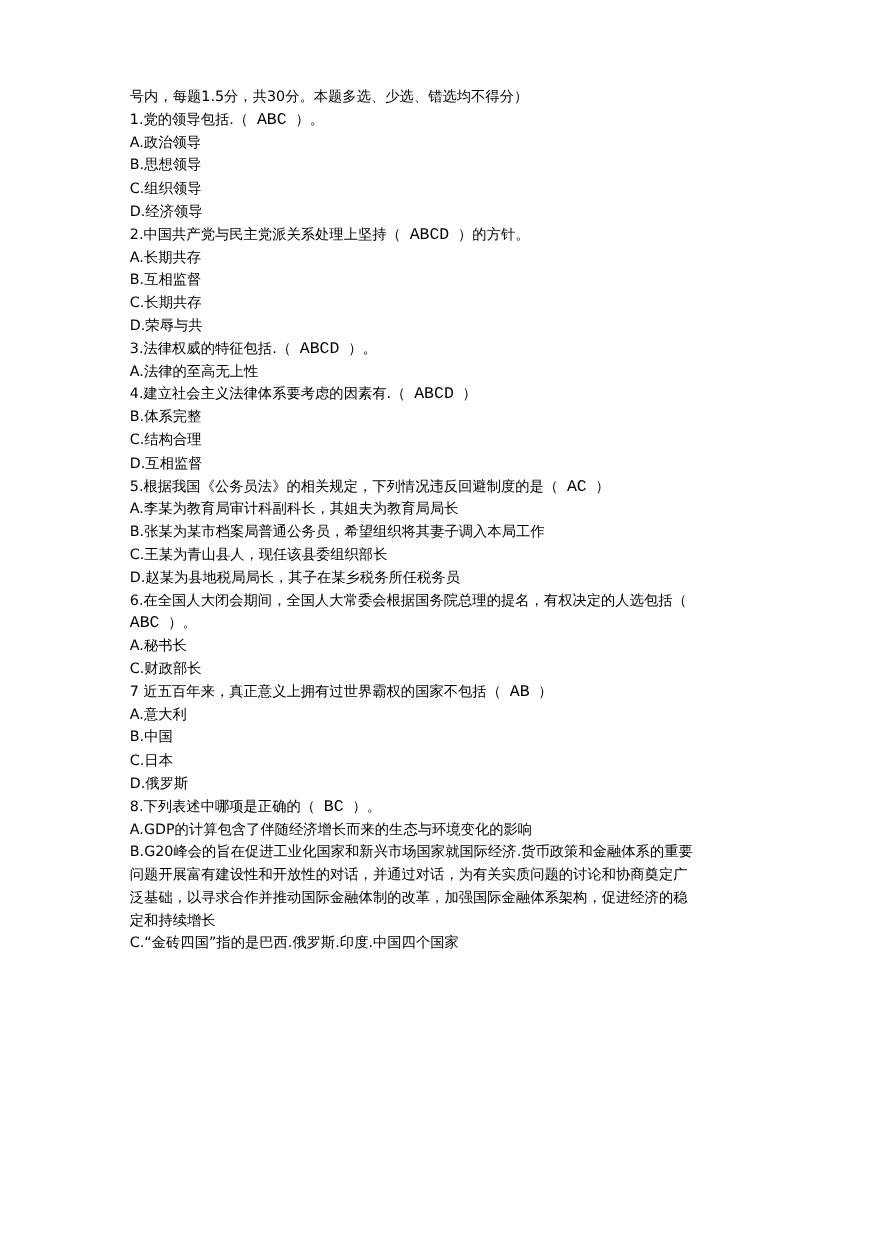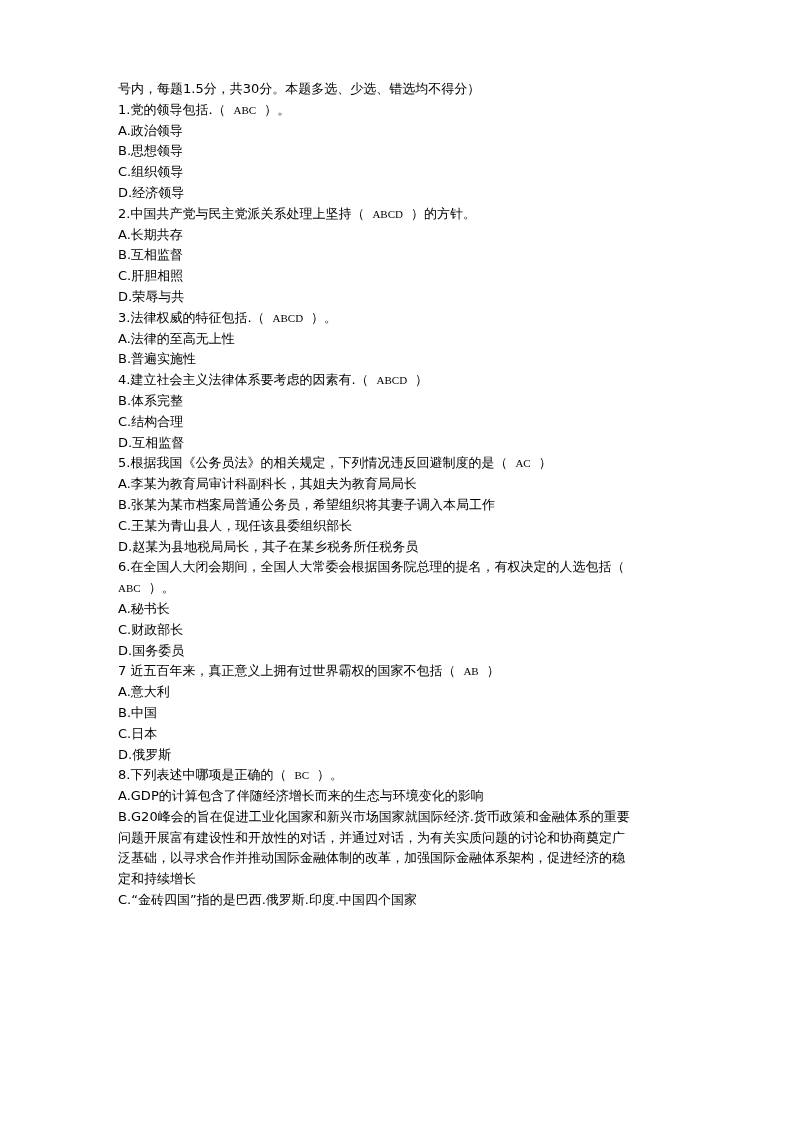--- a/index.html
+++ b/index.html
@@ -22,63 +22,61 @@
       width: 560px;
     }
     .line {
       font-size: 13px;
       line-height: 20.8px;
       height: 20.8px;
       white-space: nowrap;
       letter-spacing: 0px;
     }
     .ans {
-      font-family: Liberation Serif, serif;
-      font-size: 11px;
+      font-family: Liberation Mono, monospace;
+      font-size: 15px;
       padding: 0 8px;
     }
   </style>
 </head>
 <body>
 
 <div class="page">
   <div class="line">号内，每题1.5分，共30分。本题多选、少选、错选均不得分）</div>
 
   <div class="line"><span>1.党的领导包括.（</span><span class="ans">ABC</span><span>）。</span></div>
   <div class="line">A.政治领导</div>
   <div class="line">B.思想领导</div>
   <div class="line">C.组织领导</div>
   <div class="line">D.经济领导</div>
 
   <div class="line"><span>2.中国共产党与民主党派关系处理上坚持（</span><span class="ans">ABCD</span><span>）的方针。</span></div>
   <div class="line">A.长期共存</div>
   <div class="line">B.互相监督</div>
-  <div class="line">C.肝胆相照</div>
+  <div class="line">C.长期共存</div>
   <div class="line">D.荣辱与共</div>
 
   <div class="line"><span>3.法律权威的特征包括.（</span><span class="ans">ABCD</span><span>）。</span></div>
   <div class="line">A.法律的至高无上性</div>
-  <div class="line">B.普遍实施性</div>
 
   <div class="line"><span>4.建立社会主义法律体系要考虑的因素有.（</span><span class="ans">ABCD</span><span>）</span></div>
   <div class="line">B.体系完整</div>
   <div class="line">C.结构合理</div>
   <div class="line">D.互相监督</div>
 
   <div class="line"><span>5.根据我国《公务员法》的相关规定，下列情况违反回避制度的是（</span><span class="ans">AC</span><span>）</span></div>
   <div class="line">A.李某为教育局审计科副科长，其姐夫为教育局局长</div>
   <div class="line">B.张某为某市档案局普通公务员，希望组织将其妻子调入本局工作</div>
   <div class="line">C.王某为青山县人，现任该县委组织部长</div>
   <div class="line">D.赵某为县地税局局长，其子在某乡税务所任税务员</div>
 
   <div class="line">6.在全国人大闭会期间，全国人大常委会根据国务院总理的提名，有权决定的人选包括（</div>
   <div class="line"><span class="ans" style="padding-left:0">ABC</span><span>）。</span></div>
   <div class="line">A.秘书长</div>
   <div class="line">C.财政部长</div>
-  <div class="line">D.国务委员</div>
 
   <div class="line"><span>7 近五百年来，真正意义上拥有过世界霸权的国家不包括（</span><span class="ans">AB</span><span>）</span></div>
   <div class="line">A.意大利</div>
   <div class="line">B.中国</div>
   <div class="line">C.日本</div>
   <div class="line">D.俄罗斯</div>
 
   <div class="line"><span>8.下列表述中哪项是正确的（</span><span class="ans">BC</span><span>）。</span></div>
   <div class="line">A.GDP的计算包含了伴随经济增长而来的生态与环境变化的影响</div>
   <div class="line">B.G20峰会的旨在促进工业化国家和新兴市场国家就国际经济.货币政策和金融体系的重要</div>

